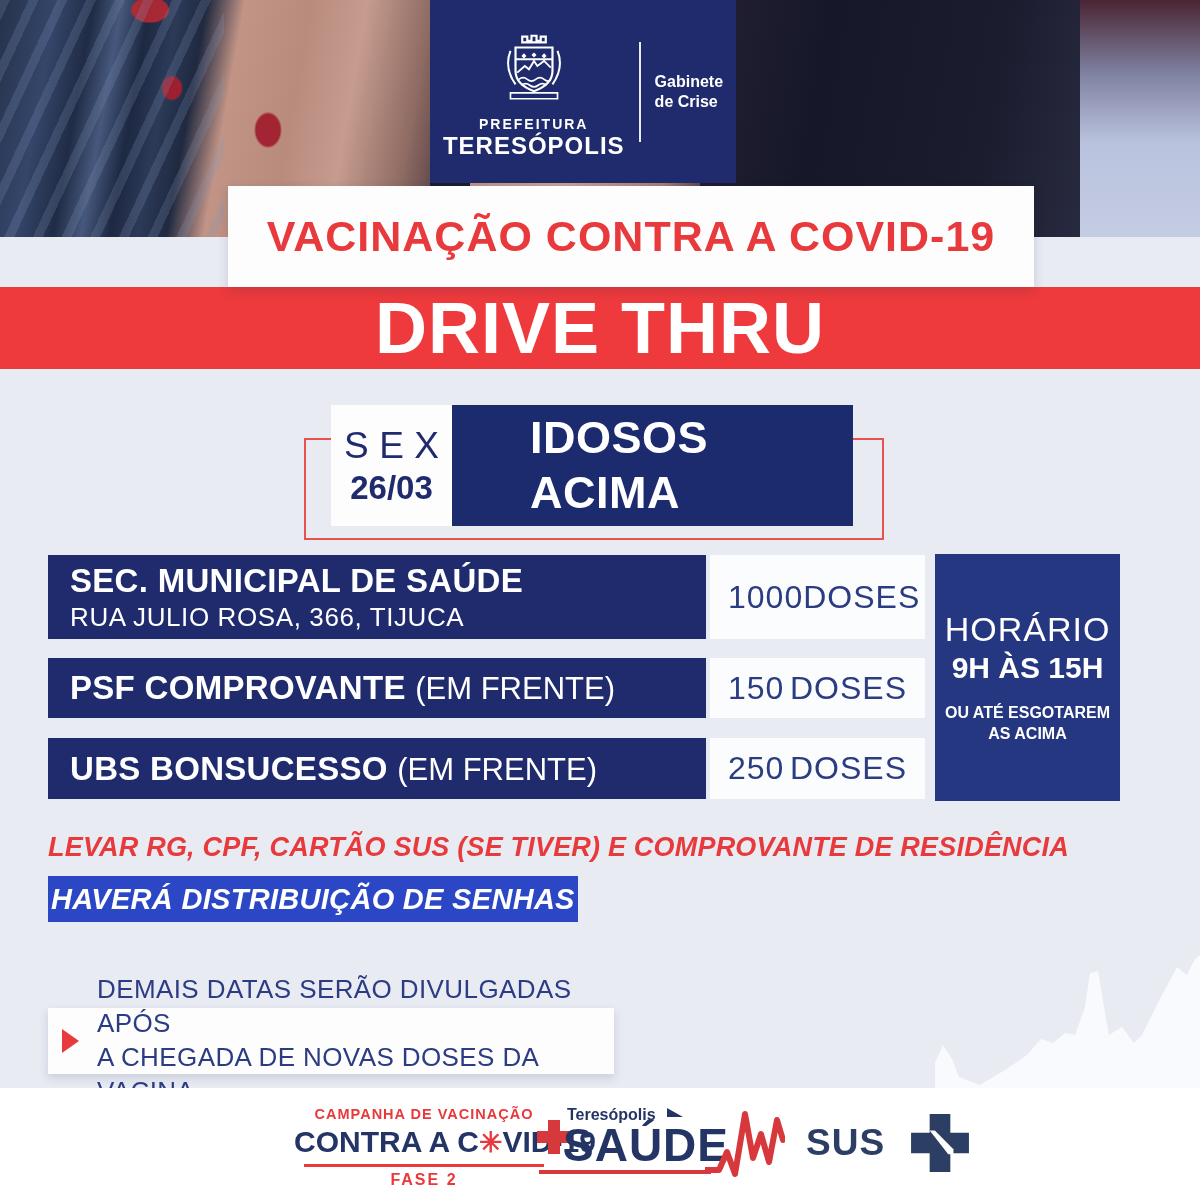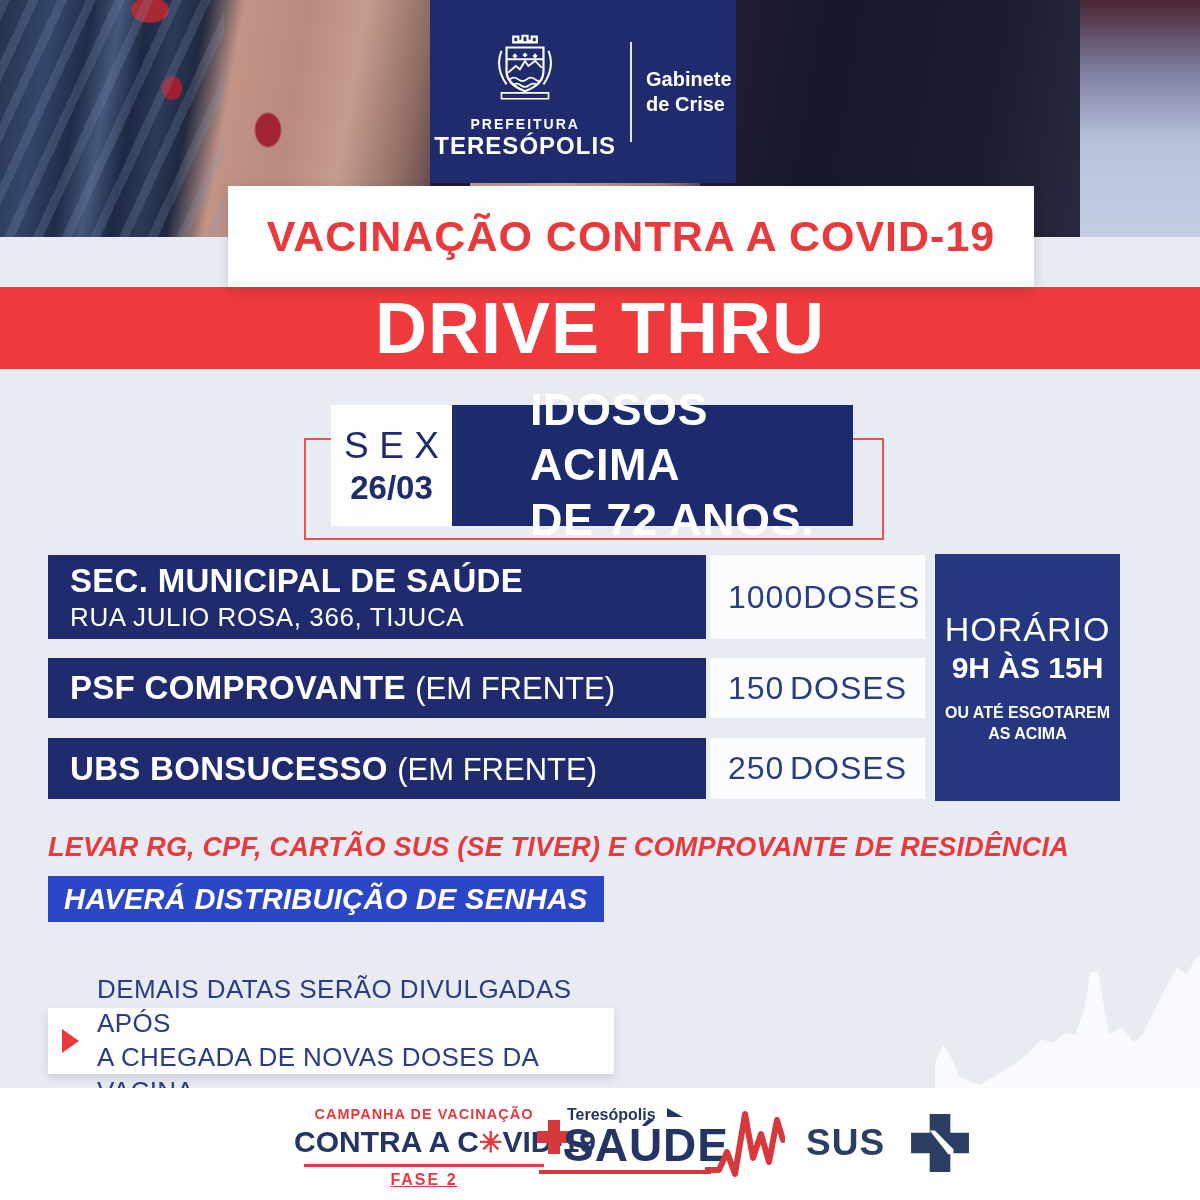--- a/index.html
+++ b/index.html
@@ -25,21 +25,21 @@
     background:linear-gradient(100deg,#241f33 0%,#16182a 30%,#1b1c2e 70%,#2a2c42 100%);}
   .photo-right{position:absolute;left:1080px;top:0;width:120px;height:100%;
     background:linear-gradient(180deg,#4a2433 0%,#7d7f9e 30%,#b9c2dd 60%,#c5cde4 100%);}
   
   .header-box{position:absolute;left:430px;top:0;width:306px;height:183px;background:#1f2b6d;
     display:flex;align-items:center;justify-content:center;gap:14px;color:#fff;z-index:3;}
   .crest-col{display:flex;flex-direction:column;align-items:center;margin-top:6px;}
   .crest-col .org1{font-size:14px;font-weight:bold;letter-spacing:2px;margin-top:3px;}
   .crest-col .org2{font-size:24px;font-weight:bold;letter-spacing:1px;}
   .header-divider{width:2px;height:100px;background:rgba(255,255,255,.9);}
-  .gab{font-size:20px;font-weight:bold;line-height:1.25;}
+  .gab{font-size:16px;font-weight:bold;line-height:1.25;}
   
   .subtitle-box{position:absolute;left:192px;top:186px;width:806px;height:101px;background:#fdfdfe;
     box-shadow:0 4px 10px rgba(40,50,90,.18);display:flex;align-items:center;justify-content:center;z-index:2;margin-left:36px;}
   .subtitle-box span{color:#e8393c;font-size:43px;font-weight:bold;letter-spacing:1px;}
   
   .banner{position:absolute;left:0;top:287px;width:1200px;height:82px;background:#ee3a3c;
     display:flex;align-items:center;justify-content:center;z-index:1;}
   .banner span{color:#fff;font-size:72px;font-weight:bold;letter-spacing:1px;}
   
   .sched-outline{position:absolute;left:304px;top:438px;width:576px;height:98px;border:2px solid #e8524e;}
@@ -65,37 +65,37 @@
   .d3{top:738px;height:61px;}
   
   .horario{position:absolute;left:935px;top:554px;width:185px;height:247px;background:#263781;color:#fff;
     display:flex;flex-direction:column;align-items:center;justify-content:center;text-align:center;}
   .hor-label{font-size:34px;letter-spacing:1px;}
   .hor-time{font-size:30px;font-weight:bold;margin-top:2px;}
   .hor-note{font-size:16px;font-weight:bold;line-height:1.3;margin-top:18px;}
   
   .docs-line{position:absolute;left:48px;top:832px;color:#e8393c;font-size:27px;font-weight:bold;font-style:italic;white-space:nowrap;letter-spacing:.2px;}
   .senhas{position:absolute;left:48px;top:876px;height:46px;background:#2b47c5;color:#fff;
-    display:flex;align-items:center;padding:0 16px;font-size:29px;font-weight:bold;font-style:italic;letter-spacing:.3px;}
+    display:flex;align-items:center;padding:0 3px;font-size:29px;font-weight:bold;font-style:italic;letter-spacing:.3px;}
   .cpf-box{position:absolute;left:48px;top:929px;background:#ffe70d;color:#1e2b6b;padding:9px 16px 11px 16px;
     font-size:25px;font-weight:bold;font-style:italic;line-height:1.35;letter-spacing:.2px;}
   .future-box{position:absolute;left:48px;top:1008px;width:566px;height:66px;background:#fdfdfe;
     box-shadow:0 4px 9px rgba(40,50,90,.16);display:flex;align-items:center;gap:18px;padding-left:14px;box-sizing:border-box;}
   .tri-icon{width:0;height:0;border-left:17px solid #e8393c;border-top:12px solid transparent;border-bottom:12px solid transparent;}
   .future-text{color:#2c3c82;font-size:26px;line-height:1.3;letter-spacing:.4px;}
   
   .mountains{position:absolute;left:935px;top:945px;z-index:0;}
   
   .footer{position:absolute;left:0;top:1088px;width:1200px;height:112px;background:#ffffff;z-index:2;}
   .logo-campaign{position:absolute;left:250px;top:18px;width:260px;text-align:center;margin-left:44px;}
   .camp-top{color:#e8393c;font-size:14.5px;font-weight:bold;letter-spacing:1px;}
   .camp-main{color:#243565;font-size:30px;font-weight:bold;margin-top:3px;white-space:nowrap;}
   .virus{color:#e8393c;font-size:28px;font-weight:bold;}
   .camp-rule{width:240px;height:3px;background:#e8393c;margin:5px auto 4px auto;}
-  .camp-phase{color:#e8393c;font-size:16px;font-weight:bold;letter-spacing:2px;text-decoration:underline;}
+  .camp-phase{color:#e8393c;font-size:16px;font-weight:bold;letter-spacing:2px;}
   .logo-saude{position:absolute;left:537px;top:18px;width:250px;height:76px;}
   .saude-cross{position:absolute;left:0;top:14px;width:34px;height:34px;
     background:
       linear-gradient(#d7383c,#d7383c) 50% 0/12px 100% no-repeat,
       linear-gradient(#d7383c,#d7383c) 0 50%/100% 12px no-repeat;}
   .saude-city{position:absolute;left:30px;top:0;color:#243565;font-size:16px;font-weight:bold;}
   .saude-flag{position:absolute;left:130px;top:2px;width:0;height:0;border-left:16px solid #243565;border-top:9px solid transparent;}
   .saude-name{position:absolute;left:26px;top:12px;color:#243565;font-size:46px;font-weight:bold;letter-spacing:1px;}
   .saude-underline{position:absolute;left:2px;top:64px;width:172px;height:4px;background:#d7383c;}
   .saude-ekg{position:absolute;left:168px;top:-6px;}
@@ -155,21 +155,20 @@
   </div>
 
   <div class="sched-outline"></div>
   <div class="sched">
     <div class="sex-box">
       <div class="sex-day">SEX</div>
       <div class="sex-date">26/03</div>
     </div>
     <div class="audience">
       <div>IDOSOS ACIMA</div>
-      <div>DE 72 ANOS.</div>
     </div>
   </div>
 
   <div class="row-name-bar row1">
     <div class="loc-name">SEC. MUNICIPAL DE SAÚDE</div>
     <div class="loc-addr">RUA JULIO ROSA, 366, TIJUCA</div>
   </div>
   <div class="doses-box d1">
     <span class="val">1000</span>
     <span class="lab">DOSES</span>

